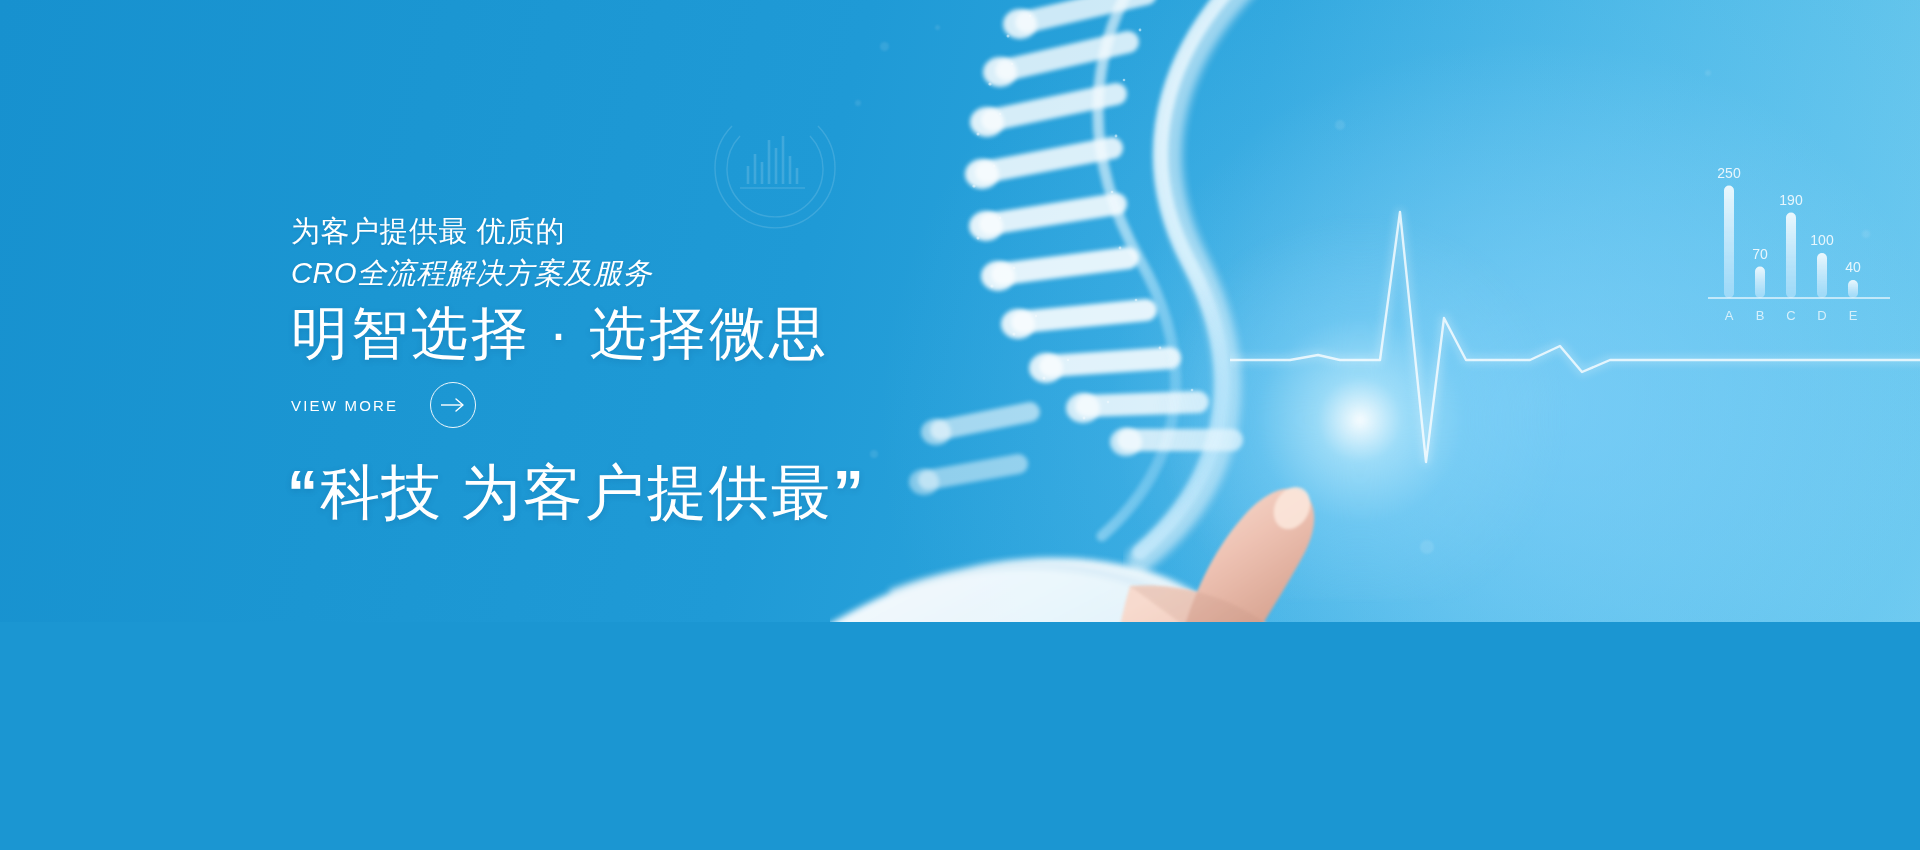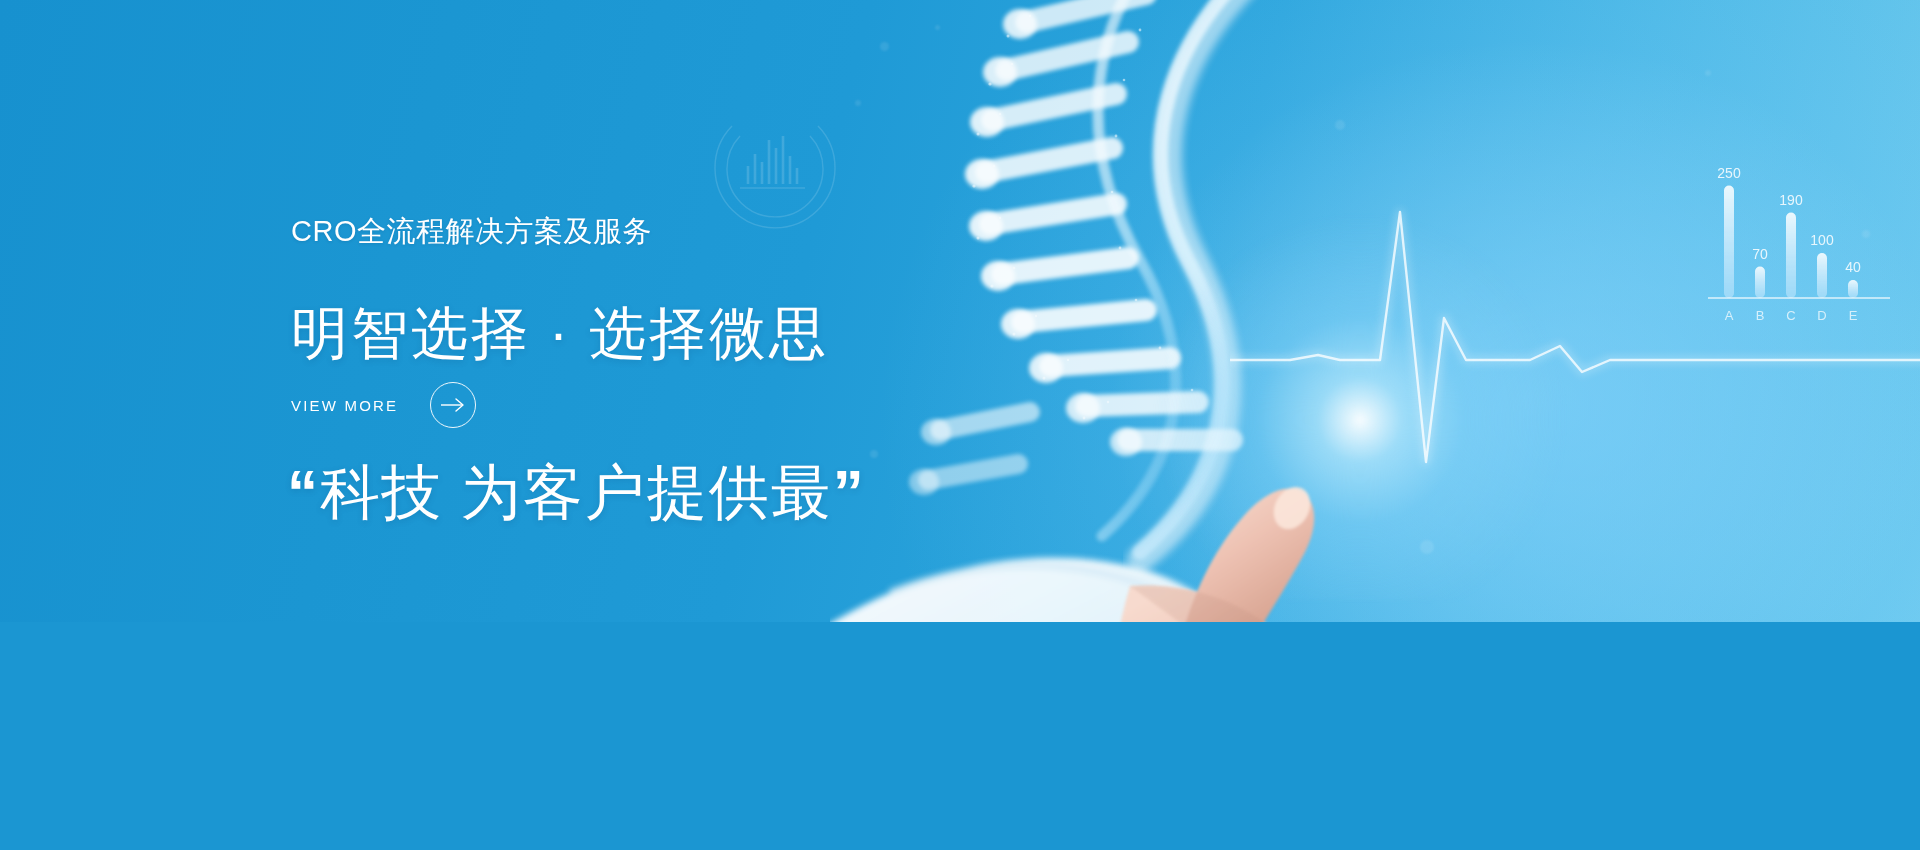--- a/index.html
+++ b/index.html
@@ -67,21 +67,21 @@
 
   
   .copy{ position:absolute; left:291px; top:0; width:820px; height:850px; }
 
   .sub{
     position:absolute; left:0; top:168px;
     color:#ffffff; font-size:29px; line-height:42px; font-weight:400;
     letter-spacing:.5px; white-space:pre-line;
     text-shadow:0 1px 3px rgba(0,60,110,.18);
   }
-  .sub .l2{ display:block; }
+  .sub .l2{ display:block;font-style:italic; }
 
   .headline{
     position:absolute; left:0; top:272px;
     color:#ffffff; font-size:57px; line-height:74px; font-weight:400;
     letter-spacing:3px; white-space:nowrap;
     text-shadow:0 2px 6px rgba(0,60,110,.18);
     margin-top:24px;
   }
   .headline .dot{ padding:0 18px; }
 
@@ -329,20 +329,21 @@
       <text x="60" y="172" fill="rgba(255,255,255,.78)" font-size="13" font-family="Liberation Sans, sans-serif" text-anchor="middle">B</text>
       <text x="91" y="172" fill="rgba(255,255,255,.78)" font-size="13" font-family="Liberation Sans, sans-serif" text-anchor="middle">C</text>
       <text x="122" y="172" fill="rgba(255,255,255,.78)" font-size="13" font-family="Liberation Sans, sans-serif" text-anchor="middle">D</text>
       <text x="153" y="172" fill="rgba(255,255,255,.78)" font-size="13" font-family="Liberation Sans, sans-serif" text-anchor="middle">E</text>
     </svg>
   </div>
 
   <div class="copy">
 
     <div class="sub">
+      <span>为客户提供最 优质的</span>
       <span class="l2">CRO全流程解决方案及服务</span>
     </div>
 
     <div class="headline">
       <span>明智选择</span><span class="dot">·</span><span>选择微思</span>
     </div>
 
     <div class="viewmore">
       <span class="viewmore-label">VIEW MORE</span>
       <span class="arrow-btn">

